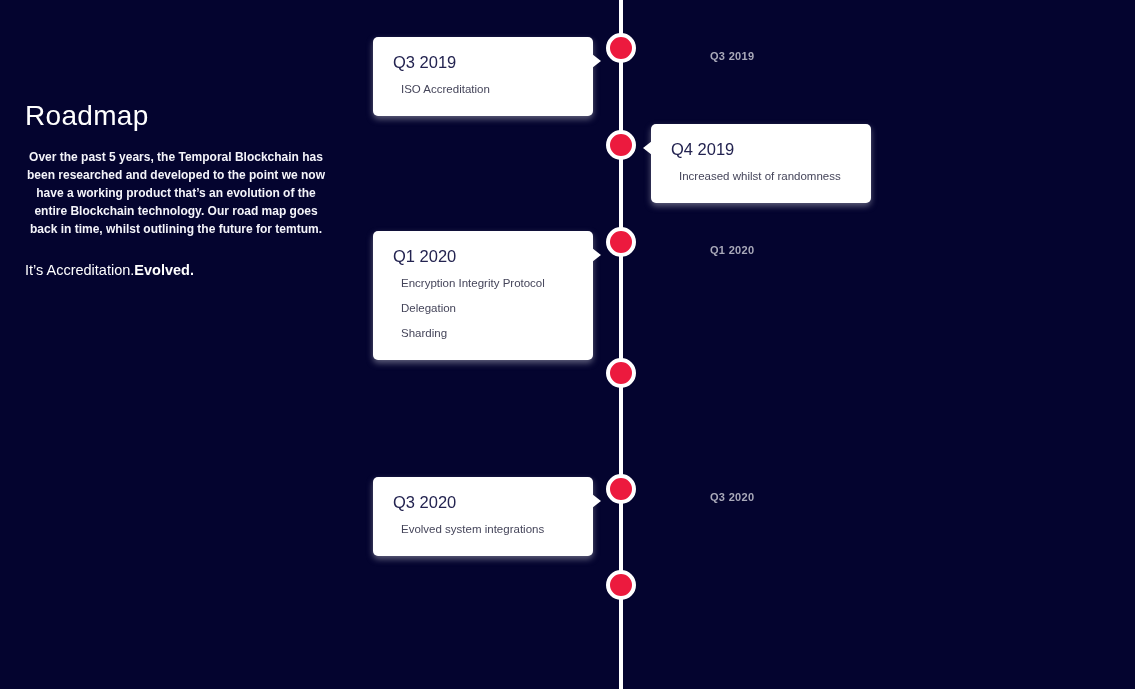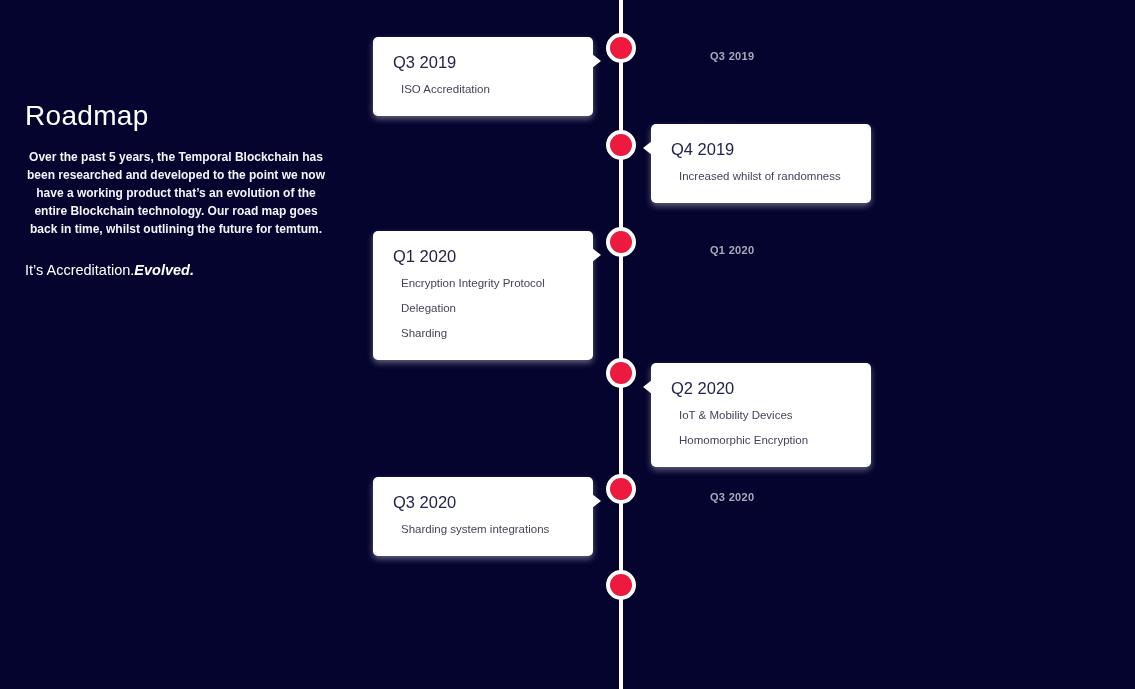--- a/index.html
+++ b/index.html
@@ -24,21 +24,21 @@
   }
   .intro-desc {
     margin: 0 0 23px 0;
     font-size: 12px;
     line-height: 18px;
     font-weight: 700;
     color: #f4f4fa;
     text-align: center;
   }
   .intro-tagline { font-size: 14.5px; line-height: 18px; color: #ffffff; font-weight: 400; }
-  .tagline-bold { font-weight: 700; font-style: italic; }
+  .tagline-bold { font-weight: 700; }
 
   
   .timeline-line {
     position: absolute;
     left: 619px; top: 0;
     width: 4px; height: 689px;
     background: #ffffff;
   }
   .dot {
     position: absolute;
@@ -132,27 +132,21 @@
   </div>
 
   <div class="card left" style="top:231px; min-height:108px">
     <span class="pointer"></span>
     <h3 class="card-quarter">Q1 2020</h3>
     <p class="card-item">Encryption Integrity Protocol</p>
     <p class="card-item">Delegation</p>
     <p class="card-item">Sharding</p>
   </div>
 
-  <div class="card right" style="top:363px; min-height:89px">
-    <span class="pointer"></span>
-    <h3 class="card-quarter">Q2 2020</h3>
-    <p class="card-item">IoT &amp; Mobility Devices</p>
-    <p class="card-item">Homomorphic Encryption</p>
-  </div>
 
   <div class="card left" style="top:477px; min-height:72px">
     <span class="pointer"></span>
     <h3 class="card-quarter">Q3 2020</h3>
-    <p class="card-item">Sharding system integrations</p>
+    <p class="card-item">Evolved system integrations</p>
   </div>
 
 
 </div>
 
 </body></html>

